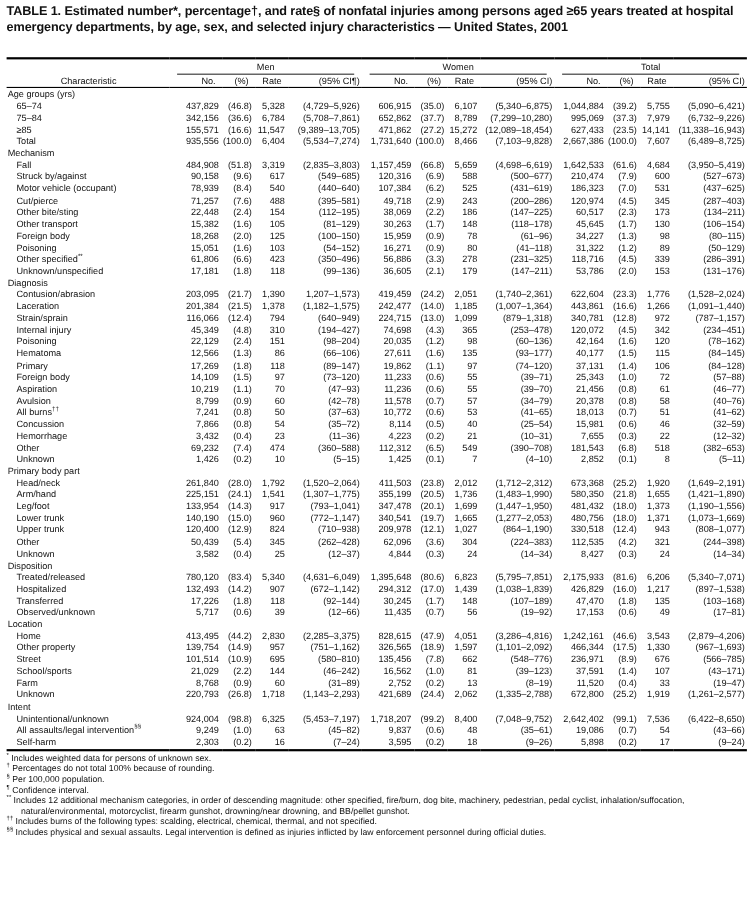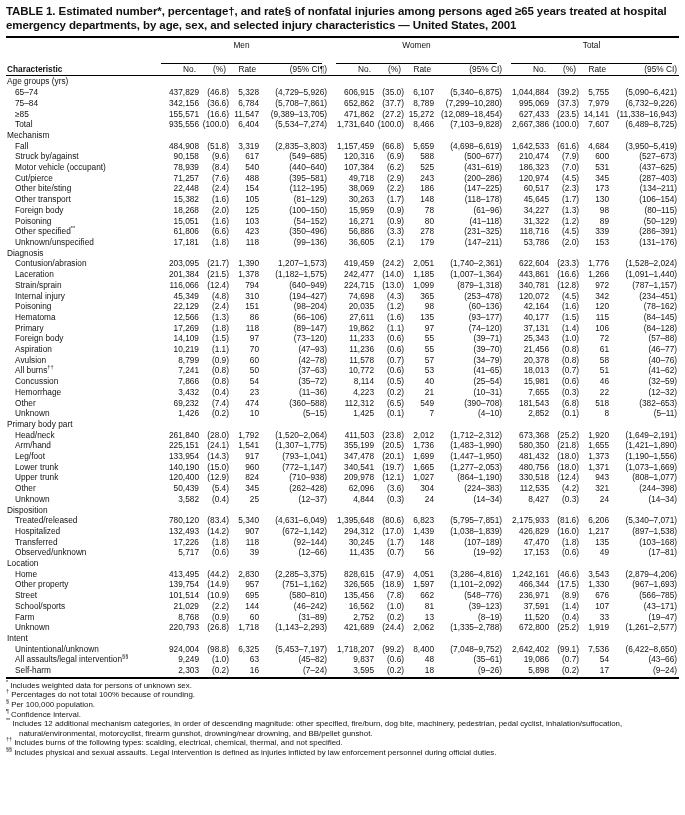--- a/index.html
+++ b/index.html
@@ -5,38 +5,38 @@
   html, body { margin:0; padding:0; background:#ffffff; }
   body {
     width:685px; height:815px; overflow:hidden;
     font-family:"Liberation Sans", sans-serif;
     color:#111111;
     -webkit-font-smoothing:antialiased;
   }
   .page { padding:4px 6px 0 6px; }
   .title {
     font-size:11.5px; font-weight:bold; line-height:1.22;
-    letter-spacing:-0.1px; margin-bottom:4px;
+    letter-spacing:-0.1px; margin-bottom:20px;
   }
   table {
     border-collapse:collapse; table-layout:fixed; width:673px;
     border-top:2px solid #000;
   }
   th, td {
     font-size:8.3px; font-weight:normal; line-height:10.7px;
     padding:0; margin:0; white-space:nowrap; overflow:hidden;
   }
   thead th { vertical-align:bottom; }
   .group-row th { padding-top:2px; }
   .grpline {
     text-align:center; border-bottom:1.4px solid #000;
-    margin:0 7px; padding-bottom:12px; font-size:8.3px;
+    margin:0 7px; padding-bottom:0px; font-size:8.3px;
   }
   .cols-row th { border-bottom:1.6px solid #000; padding-bottom:1px; }
-  .charh { text-align:left; padding-left:1px;font-weight:bold; }
+  .charh { text-align:center; padding-left:1px; }
   .num { text-align:right; padding-right:3px; }
   th.num { padding-right:6px; }
   th.cih, td.col-ci { padding-right:2px; }
   .section-label { padding-left:1px; }
   .row-label { padding-left:9px; }
   tbody tr:last-child td { border-bottom:2px solid #000; padding-bottom:1px; }
   sup { font-size:68%; line-height:0; }
   .footnotes { margin-top:2px; width:673px; }
   .footnote {
     font-size:7.9px; line-height:9.6px;

